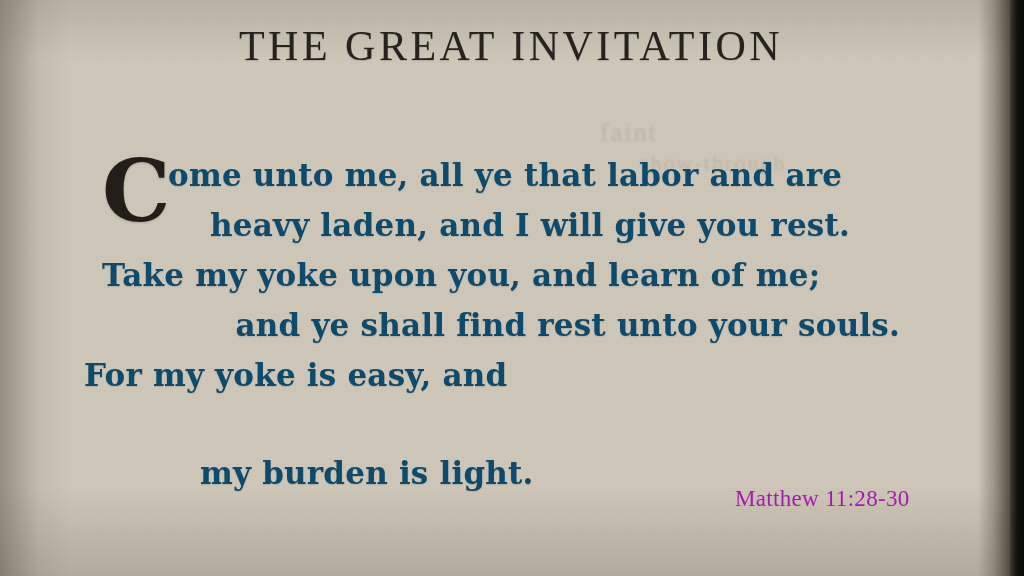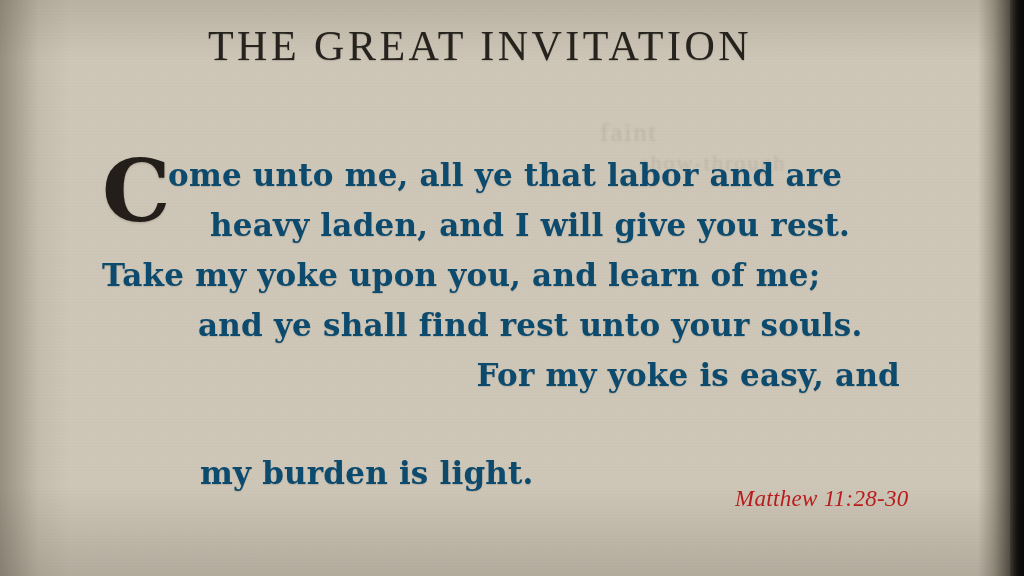--- a/index.html
+++ b/index.html
@@ -93,62 +93,62 @@
     position: absolute;
     top: 22px;
     left: 0;
     width: 960px;
     text-align: center;
     font-family: "Liberation Serif", serif;
     font-size: 42px;
     letter-spacing: 3.5px;
     color: #26231e;
     text-shadow: 0 1px 1px rgba(120,112,96,0.35);
+    padding-left: 31px;
   }
   #verse {
     position: absolute;
     top: 150px;
     left: 70px;
     width: 830px;
     color: #0c4a6e;
     font-family: "DejaVu Serif", serif;
     font-size: 31px;
     line-height: 50px;
     font-weight: 700;
     letter-spacing: 0.2px;
     text-shadow: 0 1px 1px rgba(130,120,104,0.30);
   }
   .line { white-space: pre; display: block; }
   .l2 { margin-left: 140px; }
   .l3 { margin-left: 32px; }
   .l4 { margin-left: 120px; }
-  .l5 { margin-left: 128px; }
-  .l6 { margin-left: 14px; text-align: right; }
+  .l5 { margin-left: 128px; text-align: right; }
+  .l6 { margin-left: 14px; }
   .l7 { margin-left: 130px; margin-top: 48px; }
 
   #dropcap {
     position: absolute;
     top: 148px;
     left: 102px;
     font-family: "DejaVu Serif", serif;
     font-size: 86px;
     line-height: 86px;
     font-weight: 700;
     color: #231e19;
     text-shadow: 0 1px 2px rgba(120,112,96,0.4);
   }
   #verse .firstline { margin-left: 98px; }
   #citation {
     position: absolute;
     top: 486px;
     left: 735px;
     font-family: "Liberation Serif", serif;
-    font-style: italic;
     font-size: 23px;
-    color: #b91c1c;
+    color: #a21caf;
     letter-spacing: 0.3px;
   }
 </style>
 </head>
 <body>
 
 <div id="page">
   <div id="paper"></div>
   <div id="grain"></div>
   <div id="left-shadow"></div>

